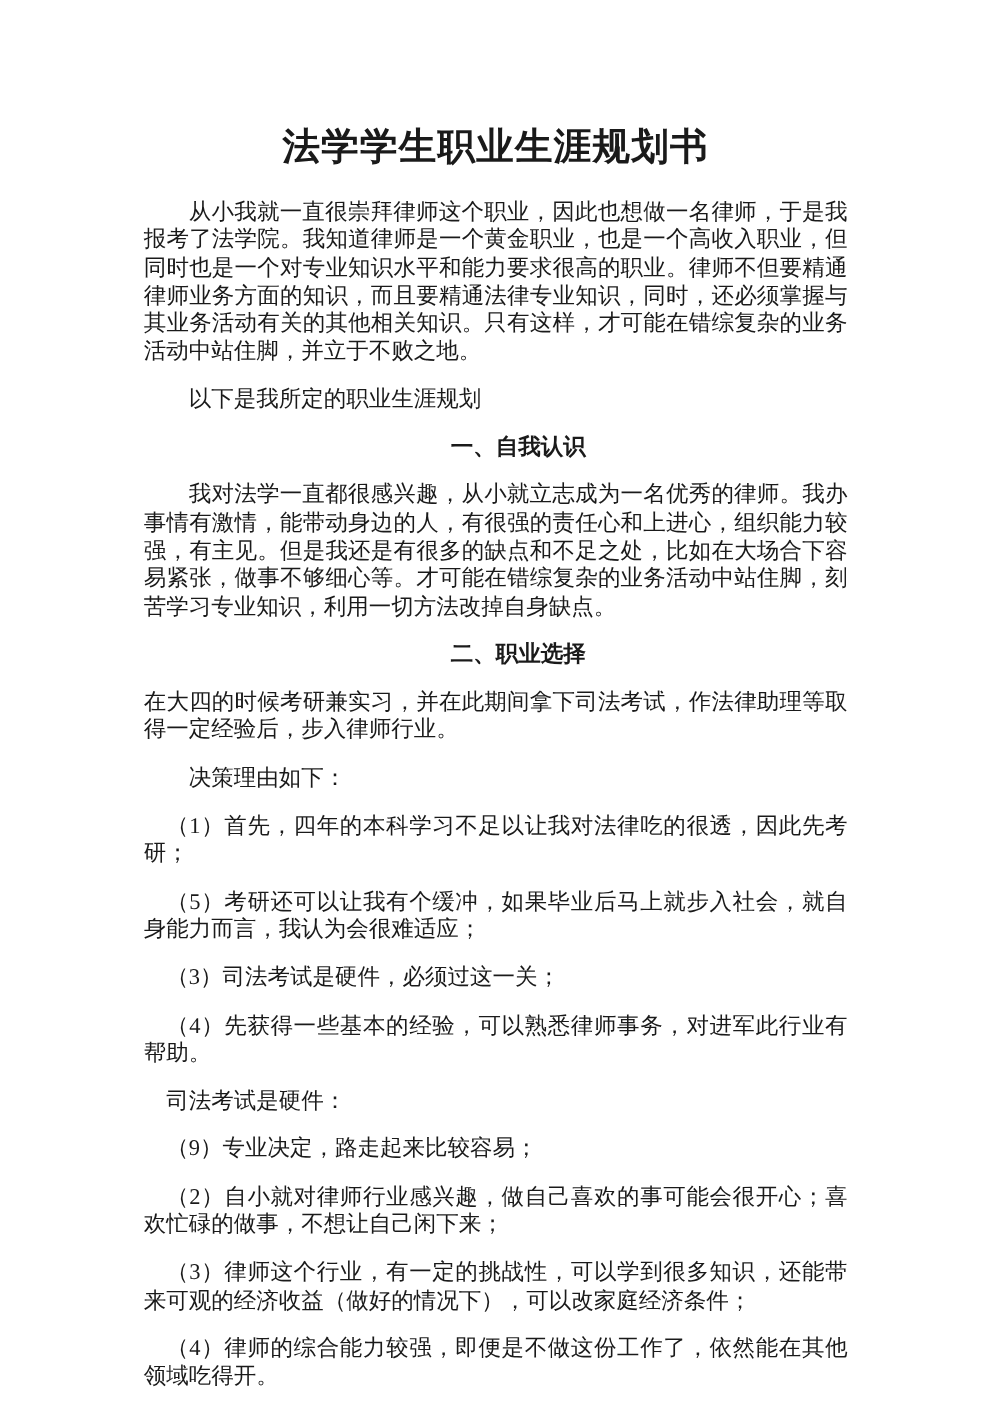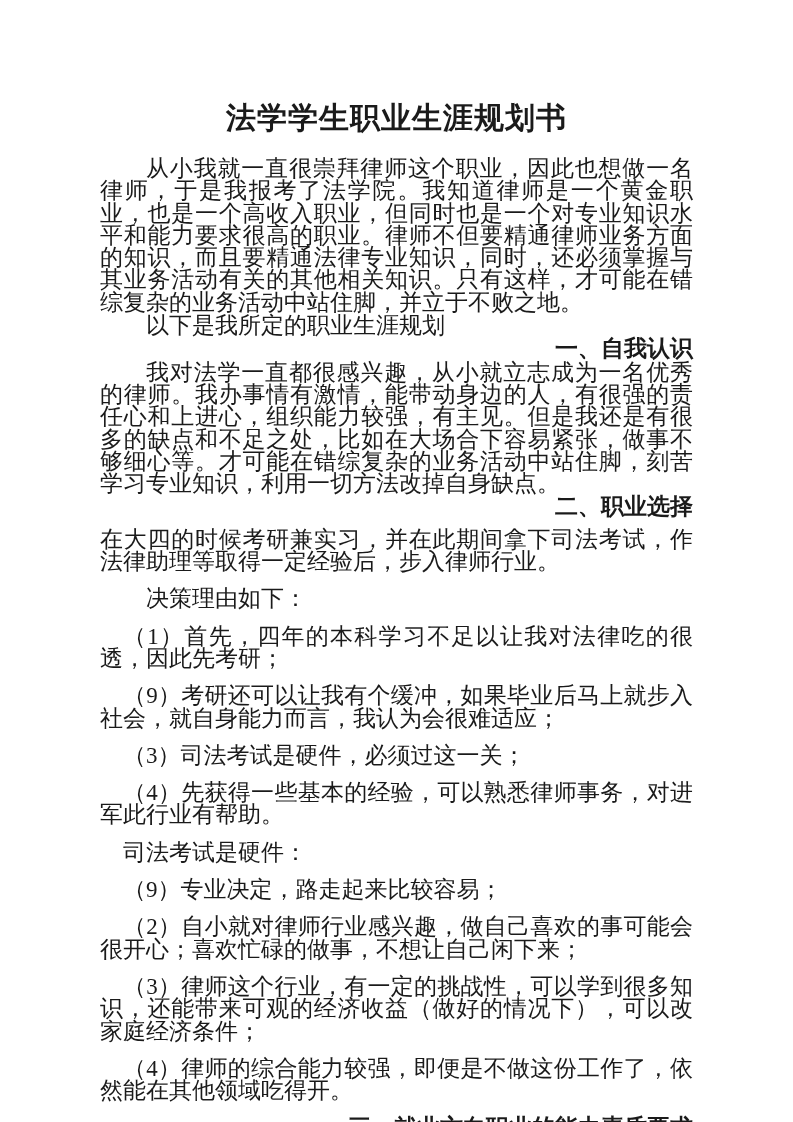--- a/index.html
+++ b/index.html
@@ -20,46 +20,46 @@
   }
   .doc-title {
     font-size: 30px;
     font-weight: bold;
     text-align: center;
     line-height: 44px;
     margin: 0 0 18px 0;
     letter-spacing: 1px;
   }
   .b {
-    font-size: 23px;
+    font-size: 18px;
     line-height: 22.3px;
-    margin: 1px;
+    margin: 16px;
     text-align: justify;
   }
   .i2 { text-indent: 2em; }
   .i1 { text-indent: 1em; }
-  .h  { font-weight: bold; text-indent: 2em; text-align: right; }
+  .h  { font-weight: bold; text-indent: 2em; text-align: center; }
   .sp { margin-top: 15px; }
   .sp-first { margin-top: 10px; }
 </style>
 </head>
 <body>
 
 <div class="page">
   <h1 class="doc-title">法学学生职业生涯规划书</h1>
 
   <p class="b i2">从小我就一直很崇拜律师这个职业，因此也想做一名律师，于是我报考了法学院。我知道律师是一个黄金职业，也是一个高收入职业，但同时也是一个对专业知识水平和能力要求很高的职业。律师不但要精通律师业务方面的知识，而且要精通法律专业知识，同时，还必须掌握与其业务活动有关的其他相关知识。只有这样，才可能在错综复杂的业务活动中站住脚，并立于不败之地。</p>
   <p class="b i2">以下是我所定的职业生涯规划</p>
   <p class="b h">一、自我认识</p>
   <p class="b i2">我对法学一直都很感兴趣，从小就立志成为一名优秀的律师。我办事情有激情，能带动身边的人，有很强的责任心和上进心，组织能力较强，有主见。但是我还是有很多的缺点和不足之处，比如在大场合下容易紧张，做事不够细心等。才可能在错综复杂的业务活动中站住脚，刻苦学习专业知识，利用一切方法改掉自身缺点。</p>
   <p class="b h">二、职业选择</p>
   <p class="b sp-first">在大四的时候考研兼实习，并在此期间拿下司法考试，作法律助理等取得一定经验后，步入律师行业。</p>
   <p class="b i2 sp">决策理由如下：</p>
   <p class="b i1 sp">（1）首先，四年的本科学习不足以让我对法律吃的很透，因此先考研；</p>
-  <p class="b i1 sp">（9）考研还可以让我有个缓冲，如果毕业后马上就步入社会，就自身能力而言，我认为会很难适应；</p>
+  <p class="b i1 sp">（5）考研还可以让我有个缓冲，如果毕业后马上就步入社会，就自身能力而言，我认为会很难适应；</p>
   <p class="b i1 sp">（3）司法考试是硬件，必须过这一关；</p>
   <p class="b i1 sp">（4）先获得一些基本的经验，可以熟悉律师事务，对进军此行业有帮助。</p>
   <p class="b i1 sp">司法考试是硬件：</p>
   <p class="b i1 sp">（9）专业决定，路走起来比较容易；</p>
   <p class="b i1 sp">（2）自小就对律师行业感兴趣，做自己喜欢的事可能会很开心；喜欢忙碌的做事，不想让自己闲下来；</p>
   <p class="b i1 sp">（3）律师这个行业，有一定的挑战性，可以学到很多知识，还能带来可观的经济收益（做好的情况下），可以改家庭经济条件；</p>
   <p class="b i1 sp">（4）律师的综合能力较强，即便是不做这份工作了，依然能在其他领域吃得开。</p>
   <p class="b h sp">三、就业方向职业的能力素质要求</p>
 </div>
 

